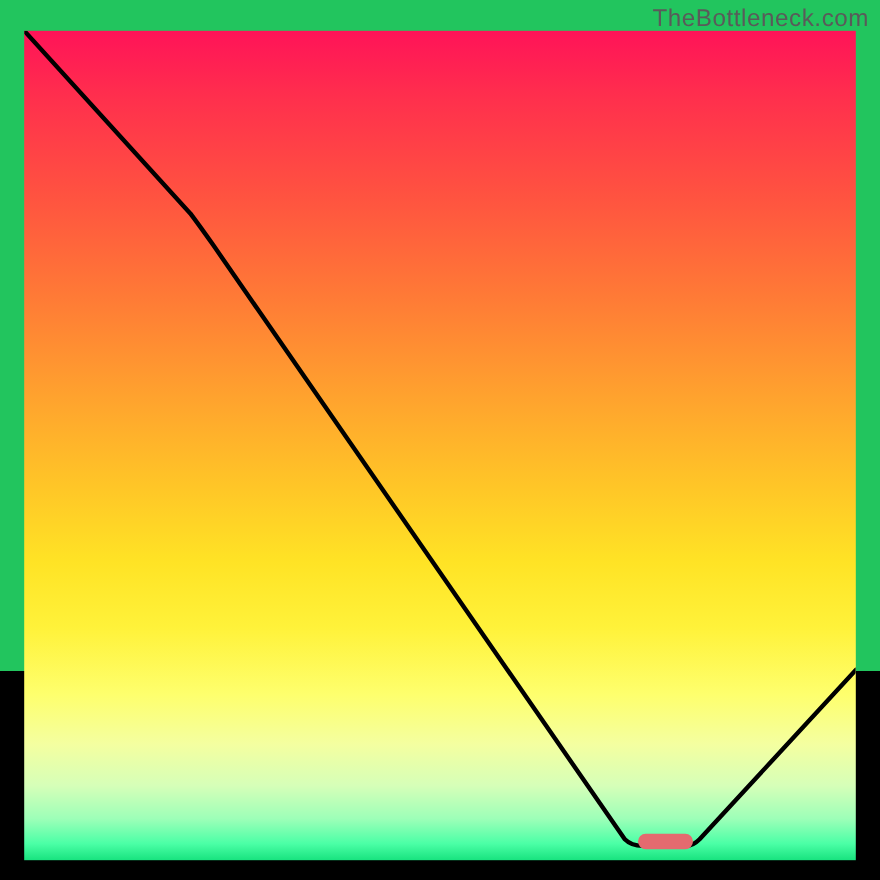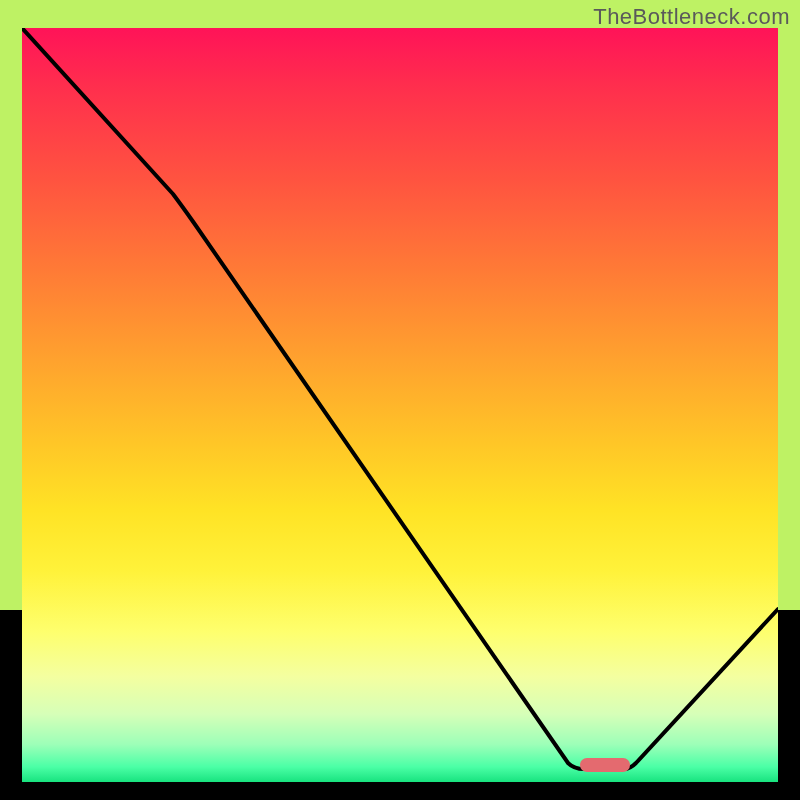--- a/index.html
+++ b/index.html
@@ -8,21 +8,21 @@
     width: 800px;
     height: 800px;
     background: #000;
     font-family: Arial, Helvetica, sans-serif;
     overflow: hidden;
   }
   .frame {
     position: relative;
     width: 800px;
     height: 610px;
-    background: #bef264;
+    background: #22c55e;
   }
   .watermark {
     position: absolute;
     top: 4px;
     right: 10px;
     color: #5a5a5a;
     font-size: 22px;
     letter-spacing: 0.5px;
     font-weight: 500;
     z-index: 4;

